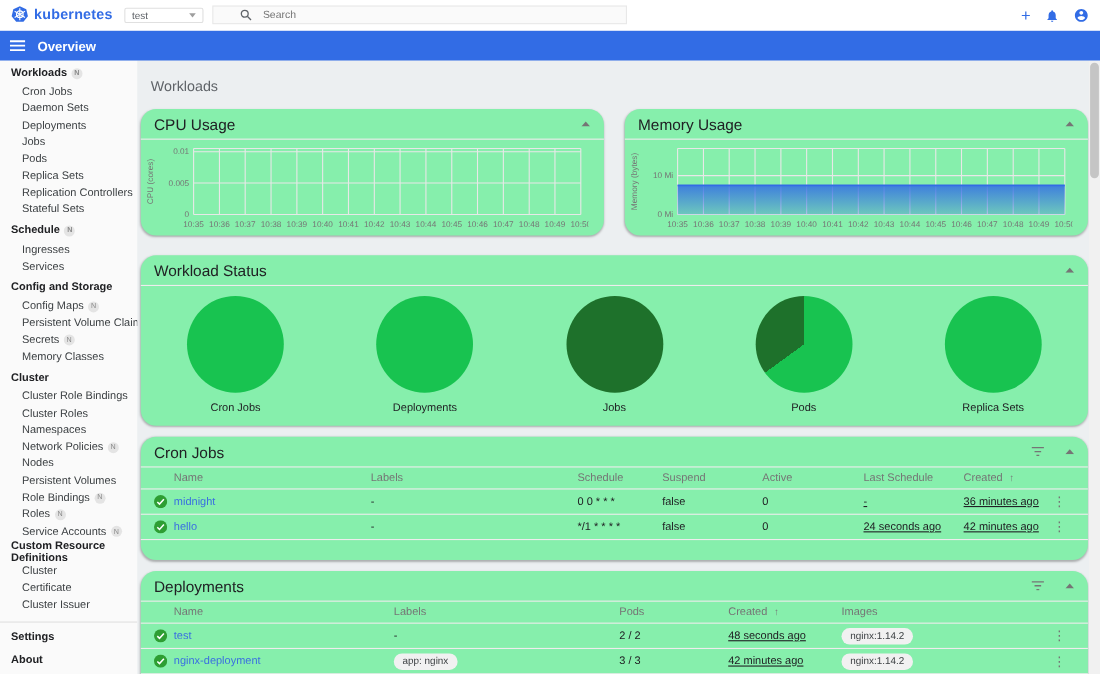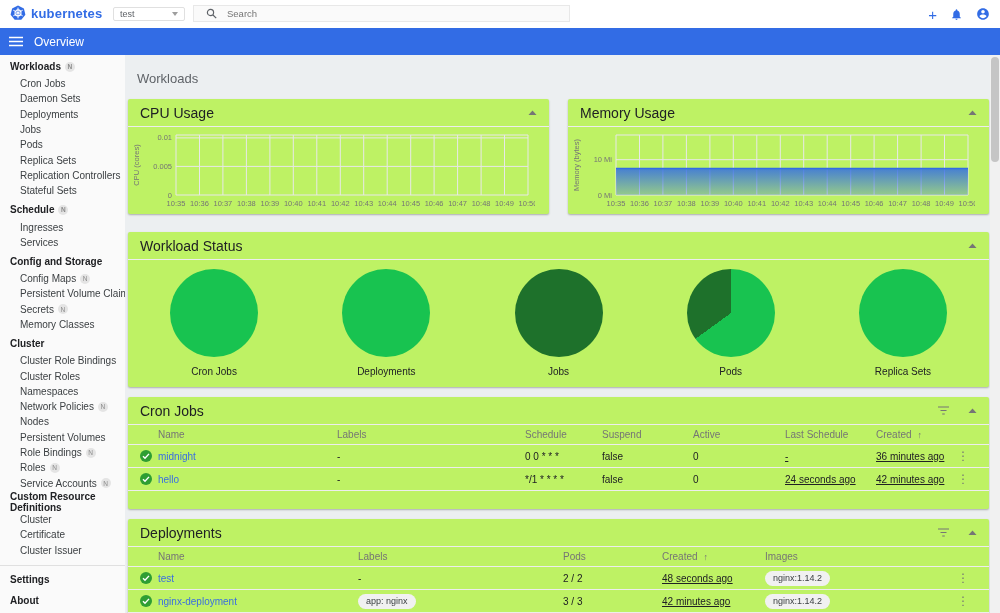--- a/index.html
+++ b/index.html
@@ -1,56 +1,56 @@
 <!DOCTYPE html>
 <html><head>
 <meta charset="utf-8">
 <style>
   *{margin:0;padding:0;box-sizing:border-box}
   html,body{width:1000px;height:613px;overflow:hidden;background:#eceff1;
     font-family:"Liberation Sans",sans-serif;-webkit-font-smoothing:antialiased}
   svg{display:block}
   
   .app-header{position:absolute;top:0;left:0;width:1000px;height:28px;background:#fff;z-index:5}
-  .brand{position:absolute;left:10px;top:5px;display:flex;align-items:center;gap:5px;cursor:pointer}
+  .brand{position:absolute;left:10px;top:5px;display:flex;align-items:flex-start;gap:5px;cursor:pointer}
   .brand-text{color:#326ce5;font-weight:bold;font-size:13px;letter-spacing:.2px}
   .ns-select{position:absolute;left:113px;top:7px;width:72px;height:14px;border:1px solid #e0e0e0;
     background:#fff;border-radius:2px;display:flex;align-items:center;justify-content:space-between;
     padding:0 6px;font-size:9px;color:#5f6368;cursor:pointer}
   .caret-down{width:0;height:0;border-left:3px solid transparent;border-right:3px solid transparent;border-top:4px solid #9e9e9e}
   .search-box{position:absolute;left:193px;top:5px;width:377px;height:17px;background:#fafafa;
-    border:1px solid #e8e8e8;display:flex;align-items:center;gap:10px;padding-left:12px}
+    border:1px solid #e8e8e8;display:flex;align-items:center;gap:10px;padding-left:24px}
   .search-box input{border:none;outline:none;background:transparent;font-size:9.5px;color:#444;width:300px;
     font-family:"Liberation Sans",sans-serif}
   .header-actions{position:absolute;right:10px;top:0;height:28px;display:flex;align-items:center;gap:13px}
   .plus-btn{color:#326ce5;font-size:15px;font-weight:normal;line-height:1;cursor:pointer}
   .icon-btn{cursor:pointer;display:flex;align-items:center}
   
   .toolbar{position:absolute;top:28px;left:0;width:1000px;height:27px;background:#326ce5;
     display:flex;align-items:center;color:#fff;z-index:5}
   .menu-btn{margin-left:9px;cursor:pointer;display:flex;align-items:center}
-  .toolbar-title{font-size:12px;font-weight:normal;margin-left:11px}
+  .toolbar-title{font-size:12px;font-weight:bold;margin-left:11px}
   
   .sidebar{position:absolute;top:55px;left:0;width:125px;bottom:0;background:#fafafa;overflow:hidden}
   .nav-section-header{display:flex;align-items:center;gap:4px;padding-left:10px;height:19px;
     font-size:10px;font-weight:bold;color:#202124;margin-top:2px}
   .nav-item{display:flex;align-items:center;gap:4px;padding-left:20px;height:15.3px;
     font-size:10px;color:#3c4043;cursor:pointer;white-space:nowrap}
   .badge{min-width:10px;height:10px;border-radius:50%;background:#e4e4e4;color:#8a8a8a;
     font-size:6.5px;display:inline-flex;align-items:center;justify-content:center;flex:0 0 auto}
   .sidebar-divider{border-top:1px solid #e0e0e0;margin:7px 0 3px 0}
   .nav-footer-item{display:flex;align-items:center;padding-left:10px;height:21px;
     font-size:10px;font-weight:bold;color:#202124;cursor:pointer}
   
   .main{position:absolute;left:125px;top:55px;right:0;bottom:0;background:#eceff1;overflow:hidden}
   .scrollbar{position:absolute;right:0;top:0;width:10px;bottom:0;background:#f1f1f1}
   .scroll-thumb{position:absolute;top:2px;left:1px;width:8px;height:105px;background:#c5c5c5;border-radius:4px;cursor:pointer}
   .content{margin:0 11px 0 3px}
   .page-title{font-size:13px;color:#5f6368;padding:16px 0 13px 9px}
-  .card{background:#bef264;border-radius:2px;box-shadow:0 1px 2px rgba(0,0,0,.28)}
+  .card{background:#86efac;border-radius:14px;box-shadow:0 1px 2px rgba(0,0,0,.28)}
   .card-header{height:28px;display:flex;align-items:center;padding:0 12px;border-bottom:1px solid #ededed}
   .card-title{font-size:14px;color:#202124}
   .header-icons{margin-left:auto;display:flex;align-items:center;gap:18px}
   
   .charts-row{display:flex;gap:19px}
   .chart-card{flex:1;height:115px}
   .chart-body{padding:2px 6px 0 2px}
   .grid{stroke:#e8e8e8;stroke-width:1}
   .tick{fill:#757575;font-size:7.5px;font-family:"Liberation Sans",sans-serif}
   

